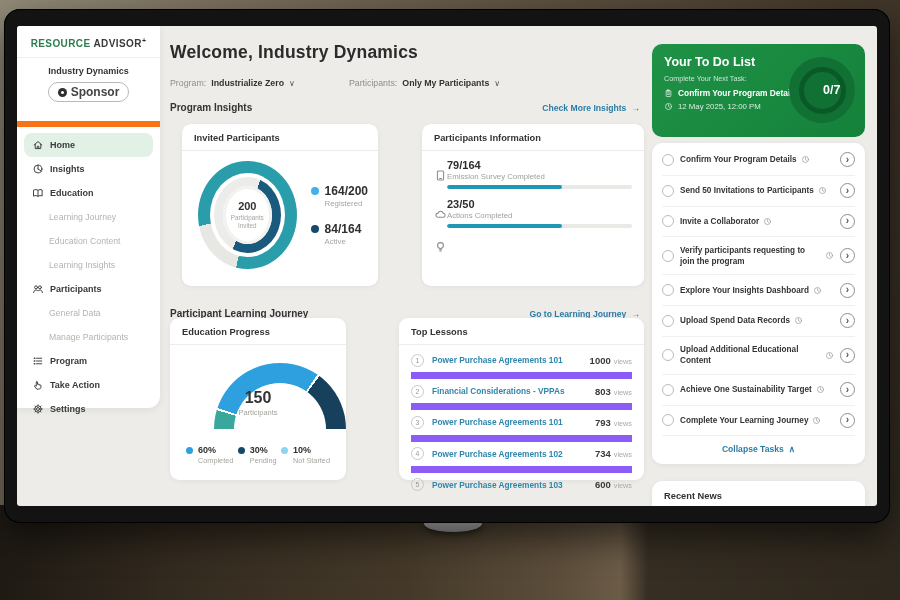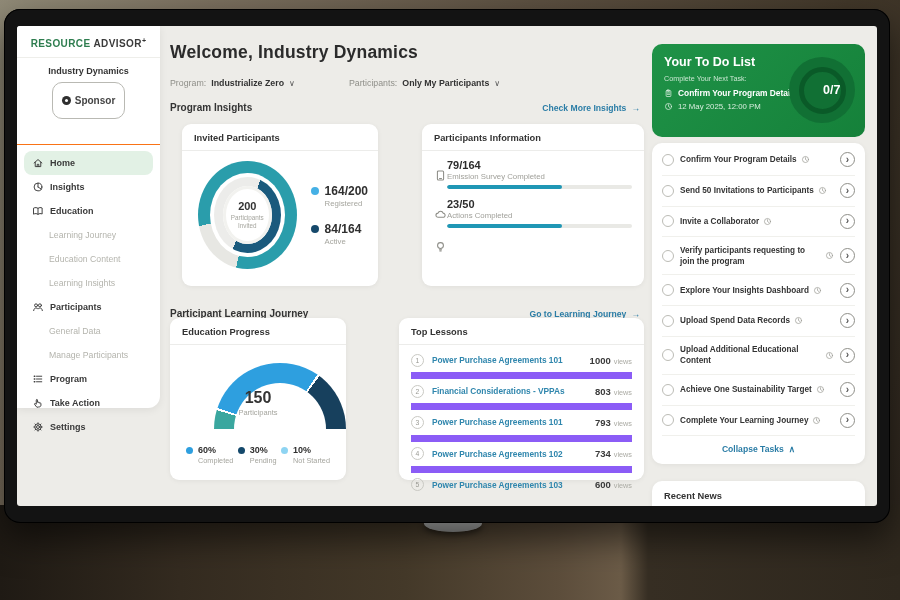--- a/index.html
+++ b/index.html
@@ -15,25 +15,25 @@
     border-radius:16px;box-shadow:0 16px 34px rgba(0,0,0,.55), inset 0 0 0 1px #000;}
   .screen{position:absolute;left:13px;top:17px;right:13px;bottom:17px;background:#edece8;
     border-radius:3px;overflow:hidden;font-size:9px;color:#333;}
 
   
   .sidebar{position:absolute;left:0;top:0;width:143px;height:382px;background:#fff;
     border-radius:0 0 12px 0;box-shadow:0 2px 8px rgba(0,0,0,.07);}
   .logo{padding:11px 0 8px;text-align:center;font-weight:800;font-size:10px;letter-spacing:.4px;border-bottom:1px solid #eeeeea;}
   .logo .lg{color:#2e7d4f;} .logo .dk{color:#3a3a3a;margin-left:3px;} .logo sup{font-size:7px;}
   .org{margin-top:8px;text-align:center;font-size:9px;font-weight:700;color:#333;}
-  .sponsor{display:flex;align-items:center;gap:4px;margin:6px auto 25px;width:max-content;
-    border:1px solid #b9b9b3;border-radius:10px;padding:12px 9px;font-size:10px;font-weight:700;color:#444;background:#fff;}
+  .sponsor{display:flex;align-items:center;gap:4px;margin:6px auto 19px;width:max-content;
+    border:1px solid #b9b9b3;border-radius:10px;padding:2px 9px;font-size:12px;font-weight:700;color:#444;background:#fff;}
   .sponsor .dot{width:9px;height:9px;border-radius:50%;background:#2f2f2f;position:relative;}
   .sponsor .dot::after{content:"";position:absolute;left:3px;top:3px;width:3px;height:3px;border-radius:50%;background:#fff;}
-  .nav{border-top:1px solid #f97316;padding:6px 0 0;text-align:center;}
+  .nav{border-top:6px solid #f97316;padding:6px 0 0;text-align:center;}
   .nav-item{display:flex;align-items:center;gap:6px;height:24px;margin:0 7px;padding-left:8px;border-radius:8px;
     font-weight:700;color:#3a3a3a;font-size:9px;cursor:pointer;}
   .nav-item .nav-ico{width:12px;height:12px;display:inline-flex;align-items:center;justify-content:center;color:#3f3f3f;}
   .nav-item.sub{padding-left:25px;font-weight:500;color:#b4b4ad;font-size:8.7px;}
   .nav-item.active{background:#e2f1e5;}
 
   
   .main{position:absolute;left:153px;top:0;width:470px;}
   .welcome{margin:16px 0 15px;font-size:17.5px;font-weight:800;color:#2b2b2b;letter-spacing:.2px;}
   .filters{display:flex;gap:54px;margin-top:11px;align-items:center;}

